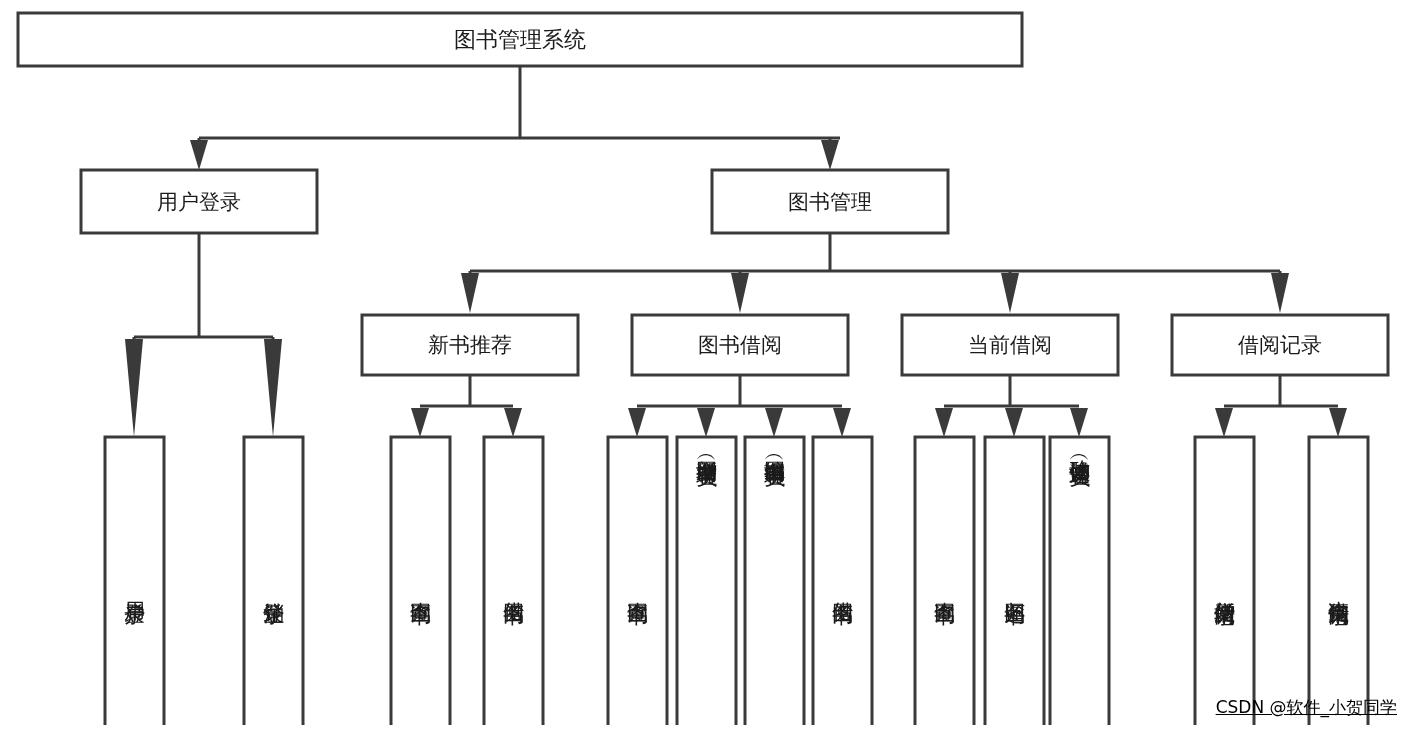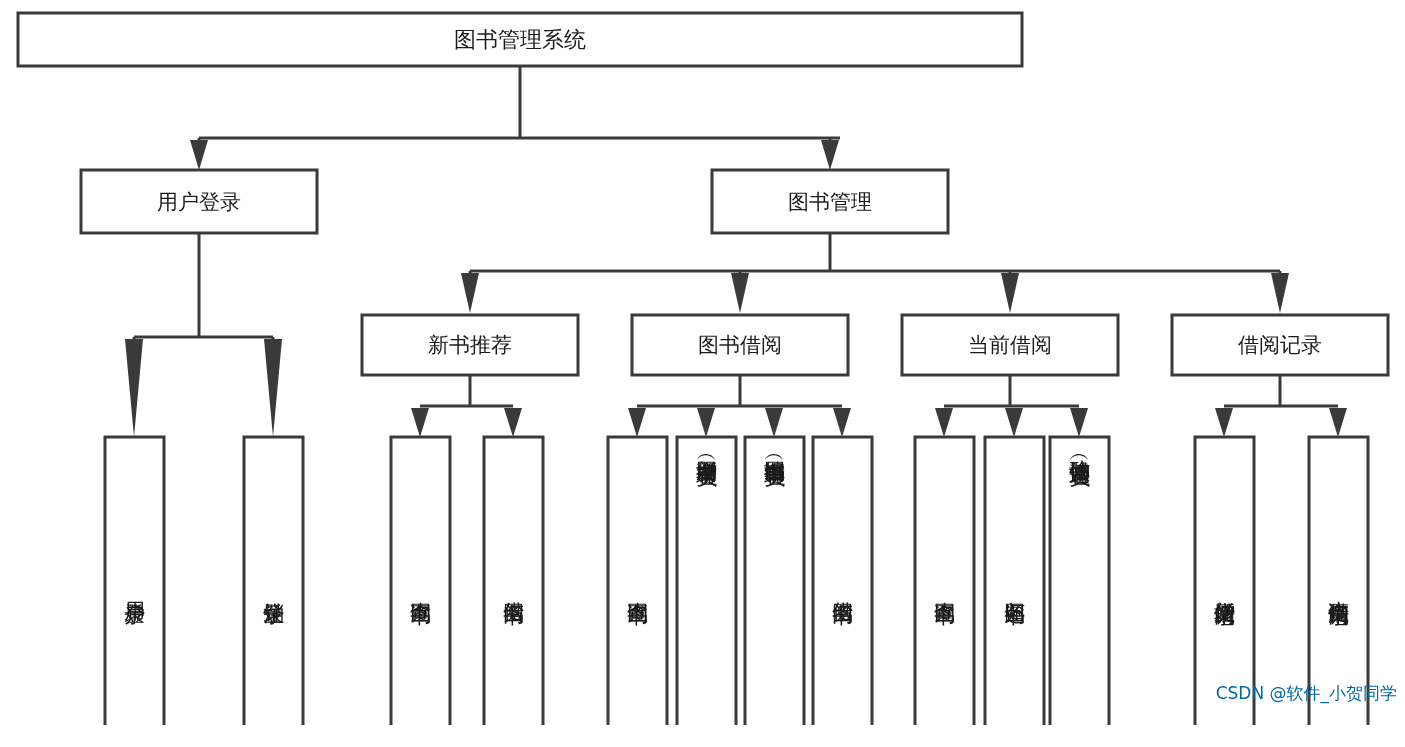--- a/index.html
+++ b/index.html
@@ -73,26 +73,27 @@
     font-family: "DejaVu Sans", "Liberation Sans", sans-serif;
     font-size: 21px;
     line-height: 1.06;
     color: #1b1b1b;
     letter-spacing: 1px;
     white-space: nowrap;
   }
   .watermark {
     position: absolute;
     right: 8px;
-    bottom: 20px;
+    bottom: 6px;
     font-family: "DejaVu Sans", "Liberation Sans", sans-serif;
     font-size: 17px;
-    color: #0369a1;
+    color: #000000;
     white-space: nowrap;
     pointer-events: none;
+    text-decoration: underline;
   }
 </style>
 </head>
 <body>
 
 <div id="diagram-root">
 
   <svg class="diagram-canvas" viewBox="0 0 1405 747" xmlns="http://www.w3.org/2000/svg">
 
     <g>

